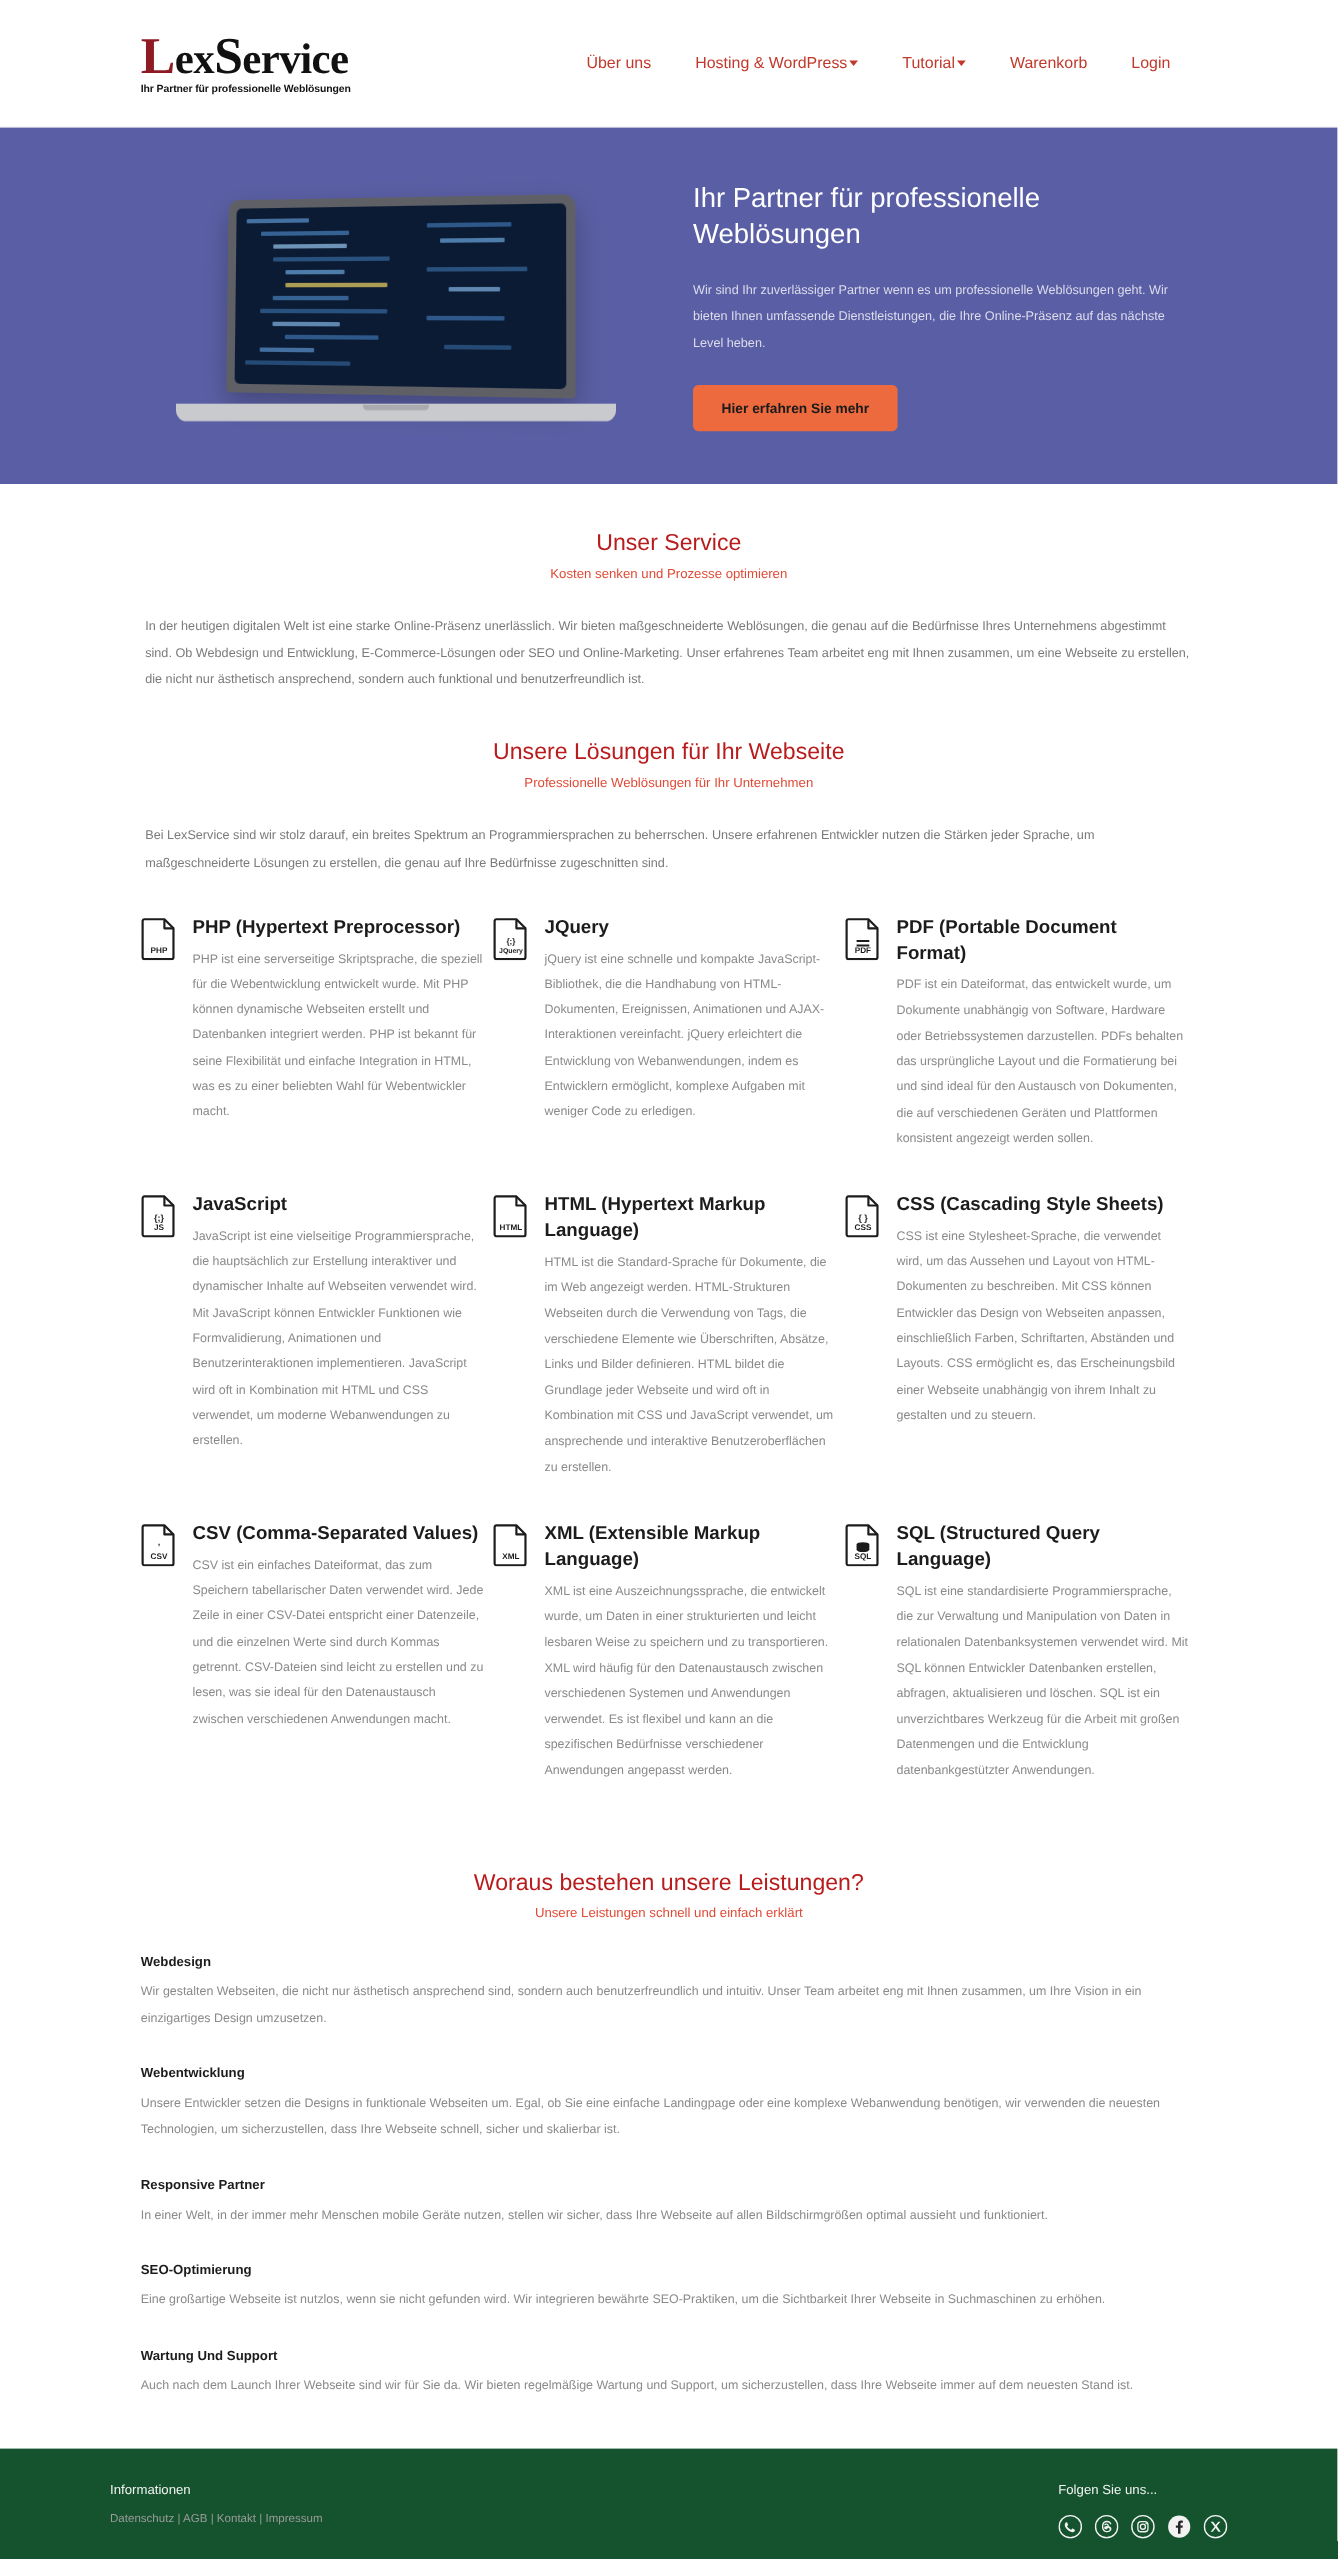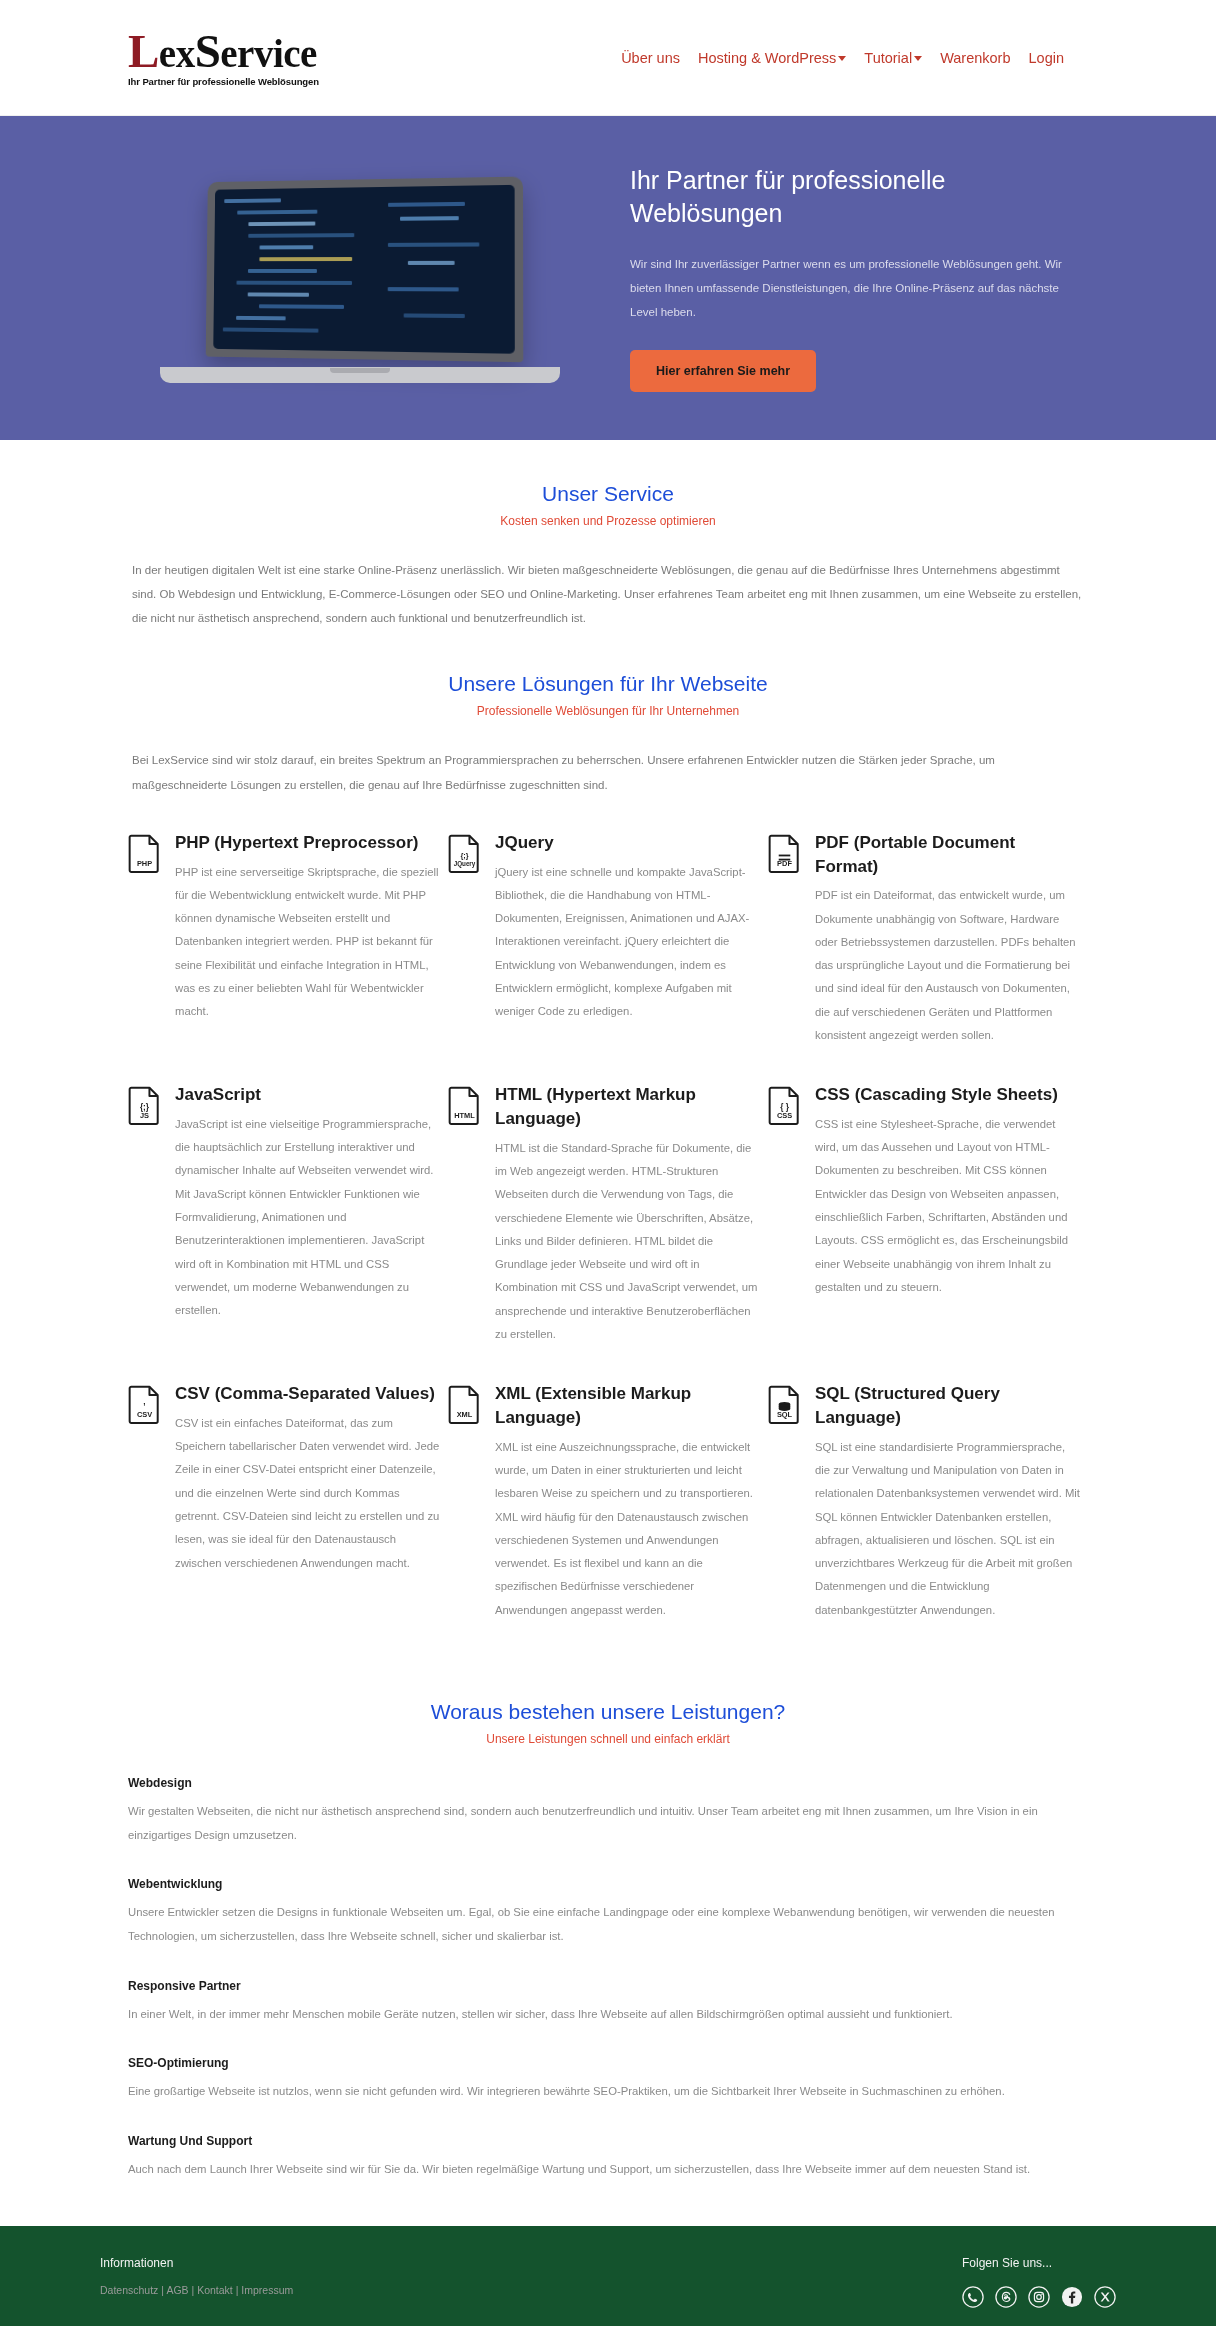--- a/index.html
+++ b/index.html
@@ -44,21 +44,21 @@
     font-weight: bold;
     color: #111;
     margin-top: 2px;
     letter-spacing: -0.1px;
   }
   .nav-links {
     margin-left: auto;
     margin-right: 152px;
     display: flex;
     align-items: flex-start;
-    gap: 18px;
+    gap: 40px;
   }
   .nav-link {
     font-size: 14.5px;
     color: #c0392b;
     text-decoration: none;
     white-space: nowrap;
     cursor: pointer;
   }
   .caret {
     display: inline-block;
@@ -155,21 +155,21 @@
     border-radius: 5px;
     cursor: pointer;
     font-family: "Liberation Sans", sans-serif;
   }
 
   
   .container { width: 1016px; margin: 0 auto; }
   .section { padding-top: 42px; }
   .sec-title {
     text-align: center;
-    color: #1d4ed8;
+    color: #b91c1c;
     font-size: 21px;
     font-weight: normal;
     margin-bottom: 8px;
   }
   .sec-sub {
     text-align: center;
     color: #e04a36;
     font-size: 12px;
     margin-bottom: 30px;
   }

